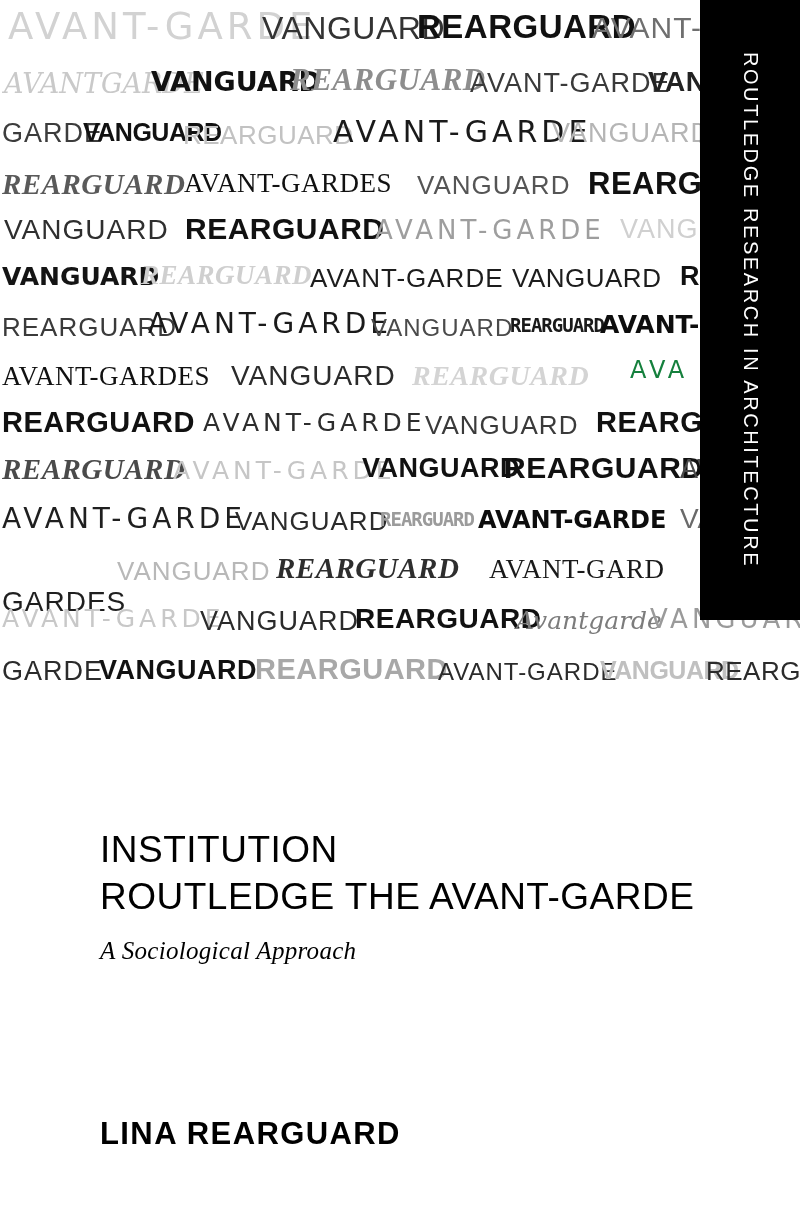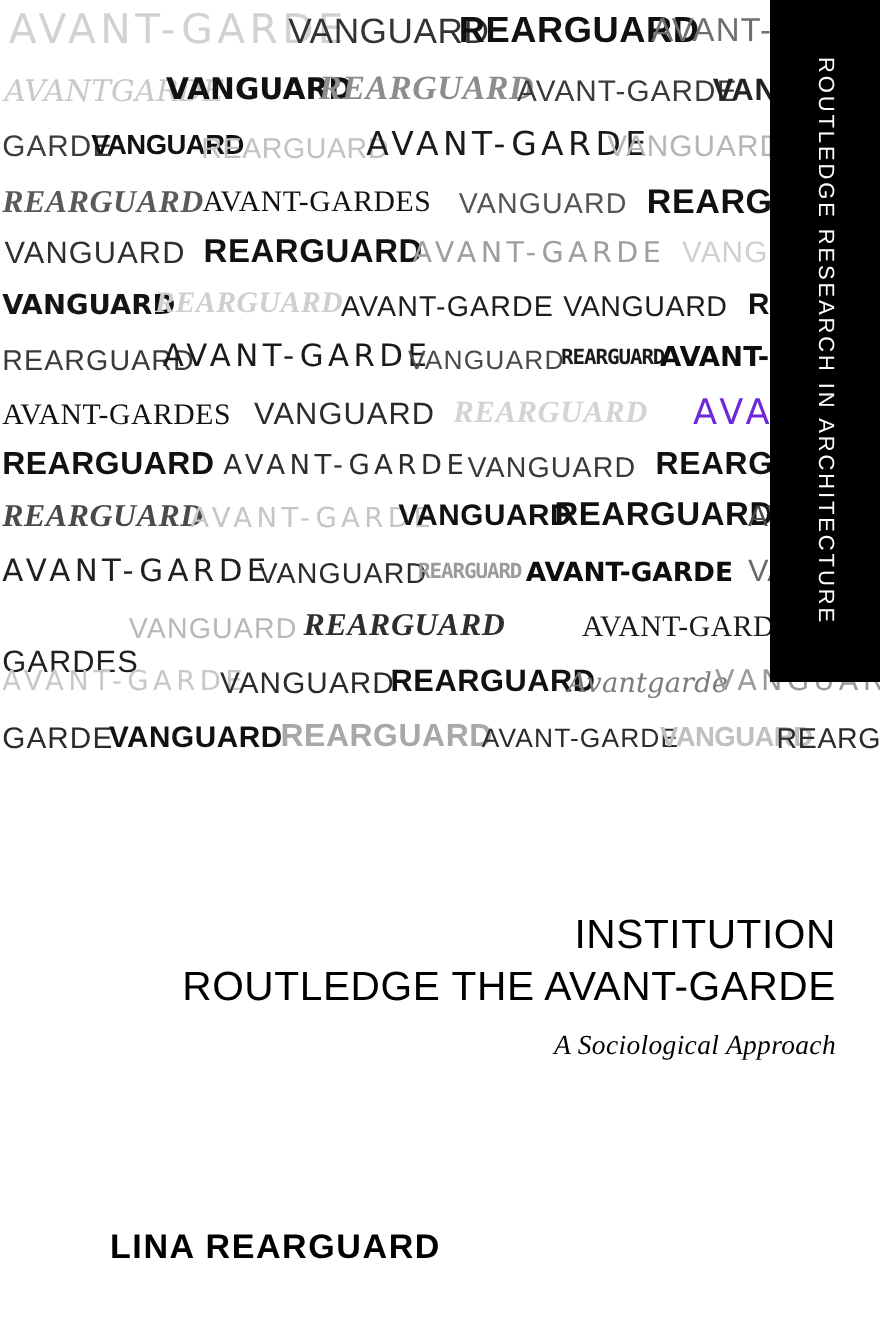--- a/index.html
+++ b/index.html
@@ -77,21 +77,20 @@
     width: 800px;
     height: 501px;
     background: #ffffff;
   }
 
   #title-block {
     position: absolute;
     left: 100px;
     top: 120px;
     width: 660px;
-    text-align: right;
   }
   .title-line {
     font-family: "Liberation Sans", sans-serif;
     font-weight: 400;
     font-size: 37px;
     letter-spacing: 0.5px;
     color: #000000;
     line-height: 1.28;
   }
   #subtitle {
@@ -168,39 +167,39 @@
     <div class="word v-reg" style="left: 512px; top: 265px; font-size: 26px; color: rgb(29, 29, 29);">VANGUARD</div>
     <div class="word v-bold" style="left: 680px; top: 263px; font-size: 27px; color: rgb(17, 17, 17);">REAR</div>
     <div class="word v-thin" style="left: 2px; top: 314px; font-size: 26px; color: rgb(58, 58, 58);">REARGUARD</div>
     <div class="word v-wide" style="left: 148px; top: 310px; font-size: 28px; color: rgb(26, 26, 26);">AVANT-GARDE</div>
     <div class="word v-thin" style="left: 371px; top: 316px; font-size: 24px; color: rgb(74, 74, 74);">VANGUARD</div>
     <div class="word v-mono" style="left: 510px; top: 316px; font-size: 19px; color: rgb(26, 26, 26);">REARGUARD</div>
     <div class="word v-black" style="left: 600px; top: 312px; font-size: 25px; color: rgb(13, 13, 13);">AVANT-GA</div>
     <div class="word v-serif" style="left: 2px; top: 363px; font-size: 27px; color: rgb(17, 17, 17);">AVANT-GARDES</div>
     <div class="word v-thin" style="left: 231px; top: 362px; font-size: 28px; color: rgb(43, 43, 43);">VANGUARD</div>
     <div class="word v-serifi" style="left: 412px; top: 362px; font-size: 28px; color: rgb(212, 212, 212);">REARGUARD</div>
-    <div class="word v-wide" style="left: 630px; top: 358px; font-size: 32px; color: #6d28d9;">AVA</div>
+    <div class="word v-wide" style="left: 630px; top: 358px; font-size: 24px; color: #15803d;">AVA</div>
     <div class="word v-bold" style="left: 2px; top: 408px; font-size: 29px; color: rgb(17, 17, 17);">REARGUARD</div>
     <div class="word v-wide" style="left: 203px; top: 410px; font-size: 25px; color: rgb(45, 45, 45);">AVANT-GARDE</div>
     <div class="word v-thin" style="left: 425px; top: 412px; font-size: 26px; color: rgb(58, 58, 58);">VANGUARD</div>
     <div class="word v-bold" style="left: 596px; top: 408px; font-size: 29px; color: rgb(17, 17, 17);">REARGUA</div>
     <div class="word v-serifi" style="left: 2px; top: 455px; font-size: 29px; color: rgb(74, 74, 74);">REARGUARD</div>
     <div class="word v-wide" style="left: 173px; top: 458px; font-size: 25px; color: rgb(198, 198, 198);">AVANT-GARDE</div>
     <div class="word v-bold" style="left: 362px; top: 455px; font-size: 27px; color: rgb(17, 17, 17);">VANGUARD</div>
     <div class="word v-bold" style="left: 504px; top: 453px; font-size: 30px; color: rgb(17, 17, 17);">REARGUARD</div>
     <div class="word v-thin" style="left: 680px; top: 456px; font-size: 27px; color: rgb(74, 74, 74);">AV</div>
     <div class="word v-wide" style="left: 2px; top: 505px; font-size: 28px; color: rgb(31, 31, 31);">AVANT-GARDE</div>
     <div class="word v-thin" style="left: 235px; top: 508px; font-size: 26px; color: rgb(43, 43, 43);">VANGUARD</div>
     <div class="word v-mono" style="left: 380px; top: 510px; font-size: 19px; color: rgb(155, 155, 155);">REARGUARD</div>
     <div class="word v-black" style="left: 478px; top: 508px; font-size: 24px; color: rgb(13, 13, 13);">AVANT-GARDE</div>
     <div class="word v-thin" style="left: 680px; top: 505px; font-size: 28px; color: rgb(106, 106, 106);">VA</div>
     <div class="word v-thin" style="left: 2px; top: 556px; font-size: 28px; color: rgb(31, 31, 31); margin-top: 32px;">GARDES</div>
     <div class="word v-thin" style="left: 117px; top: 558px; font-size: 26px; color: rgb(184, 184, 184);">VANGUARD</div>
     <div class="word v-serifi" style="left: 276px; top: 554px; font-size: 29px; color: rgb(46, 46, 46);">REARGUARD</div>
-    <div class="word v-serif" style="left: 489px; top: 556px; font-size: 27px; color: rgb(26, 26, 26); margin-left: 40px;">AVANT-GARD</div>
+    <div class="word v-serif" style="left: 489px; top: 556px; font-size: 27px; color: rgb(26, 26, 26);">AVANT-GARD</div>
     <div class="word v-wide" style="left: 2px; top: 606px; font-size: 25px; color: rgb(200, 200, 200);">AVANT-GARDE</div>
     <div class="word v-thin" style="left: 200px; top: 608px; font-size: 27px; color: rgb(43, 43, 43);">VANGUARD</div>
     <div class="word v-bold" style="left: 355px; top: 605px; font-size: 28px; color: rgb(17, 17, 17);">REARGUARD</div>
     <div class="word v-script" style="left: 516px; top: 608px; font-size: 25px; color: rgb(124, 124, 124);">Avantgarde</div>
     <div class="word v-wide" style="left: 650px; top: 606px; font-size: 26px; color: rgb(154, 154, 154);">VANGUARD</div>
     <div class="word v-thin" style="left: 2px; top: 658px; font-size: 27px; color: rgb(43, 43, 43);">GARDE</div>
     <div class="word v-bold" style="left: 99px; top: 657px; font-size: 27px; color: rgb(17, 17, 17);">VANGUARD</div>
     <div class="word v-bold" style="left: 255px; top: 655px; font-size: 29px; color: rgb(168, 168, 168);">REARGUARD</div>
     <div class="word v-thin" style="left: 438px; top: 660px; font-size: 24px; color: rgb(43, 43, 43);">AVANT-GARDE</div>
     <div class="word v-cond" style="left: 600px; top: 658px; font-size: 25px; color: rgb(192, 192, 192);">VANGUARD</div>

